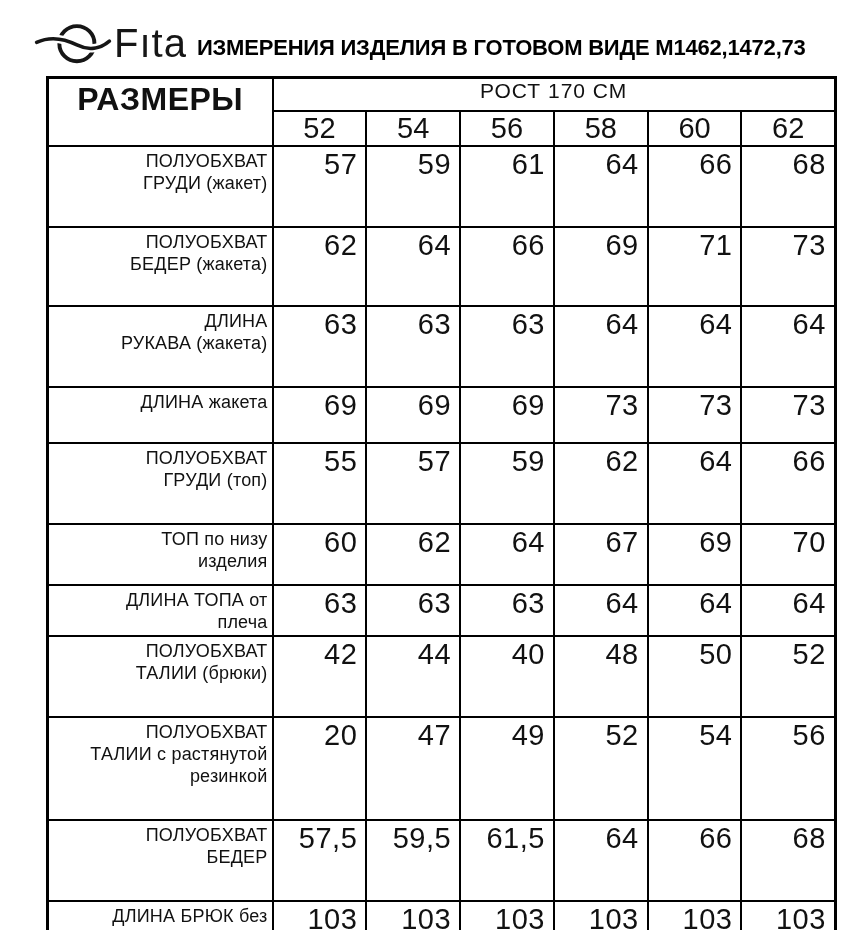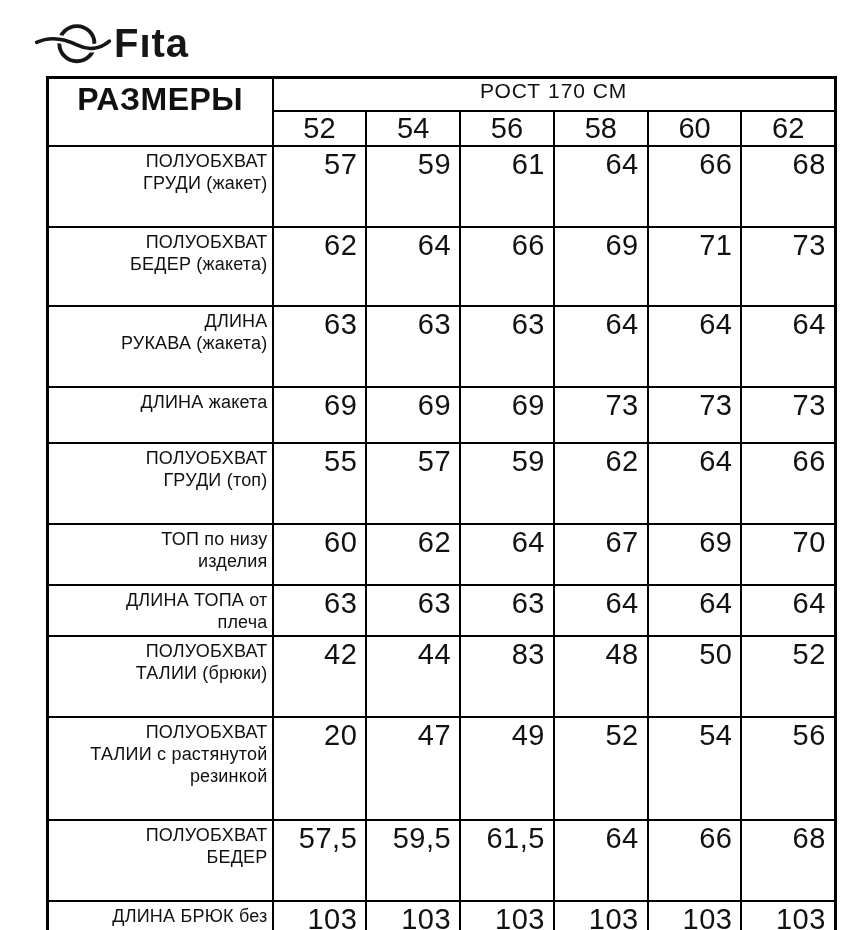--- a/index.html
+++ b/index.html
@@ -8,21 +8,21 @@
     font-family:"Liberation Sans",sans-serif;color:#111;overflow:hidden;
   }
   
   .header{
     display:flex;align-items:center;
     padding:12px 10px 0 34px;height:74px;box-sizing:border-box;
   }
   .logo{display:flex;align-items:center;flex:0 0 auto;}
   .logo-icon{width:78px;height:62px;flex:0 0 auto;}
   .logo-text{
-    font-size:40px;font-weight:700;letter-spacing:1px;color:#161616;
+    font-size:40px;font-weight:400;letter-spacing:1px;color:#161616;
     margin-left:2px;line-height:1;
   }
   .doc-title{
     font-weight:700;font-size:22px;letter-spacing:-0.2px;color:#000;
     margin-left:10px;margin-top:10px;white-space:nowrap;
   }
   
   table.size-table{
     border-collapse:collapse;table-layout:fixed;
     margin-left:46px;margin-top:2px;width:788px;
@@ -72,20 +72,21 @@
 
   <div class="header">
     <div class="logo">
       <svg class="logo-icon" viewBox="0 0 120 72" xmlns="http://www.w3.org/2000/svg" aria-hidden="true">
         <circle cx="66" cy="37" r="27" fill="none" stroke="#161616" stroke-width="6"></circle>
         <path d="M4,35 C 26,25 46,29 66,39 C 84,48 102,45 116,33" fill="none" stroke="#ffffff" stroke-width="13" stroke-linecap="round"></path>
         <path d="M4,35 C 26,25 46,29 66,39 C 84,48 102,45 116,33" fill="none" stroke="#161616" stroke-width="5.5" stroke-linecap="round"></path>
       </svg>
       <span class="logo-text">Fıta</span>
     </div>
+    <div class="doc-title">ИЗМЕРЕНИЯ ИЗДЕЛИЯ В ГОТОВОМ ВИДЕ М1462,1472,73</div>
   </div>
 
   <table class="size-table">
     <colgroup>
       <col class="label-col">
       <col class="val-col">
         <col class="val-col">
         <col class="val-col">
       <col class="val-col">
         <col class="val-col">
@@ -173,21 +174,21 @@
         <td class="val">63</td>
         <td class="val">64</td>
         <td class="val">64</td>
         <td class="val">64</td>
       </tr>
       <tr>
         <td class="row-label">ПОЛУОБХВАТ
 ТАЛИИ (брюки)</td>
         <td class="val">42</td>
         <td class="val">44</td>
-        <td class="val">83</td>
+        <td class="val">40</td>
         <td class="val">48</td>
         <td class="val">50</td>
         <td class="val">52</td>
       </tr>
       <tr>
         <td class="row-label">ПОЛУОБХВАТ
 ТАЛИИ с растянутой
 резинкой</td>
         <td class="val">20</td>
         <td class="val">47</td>

